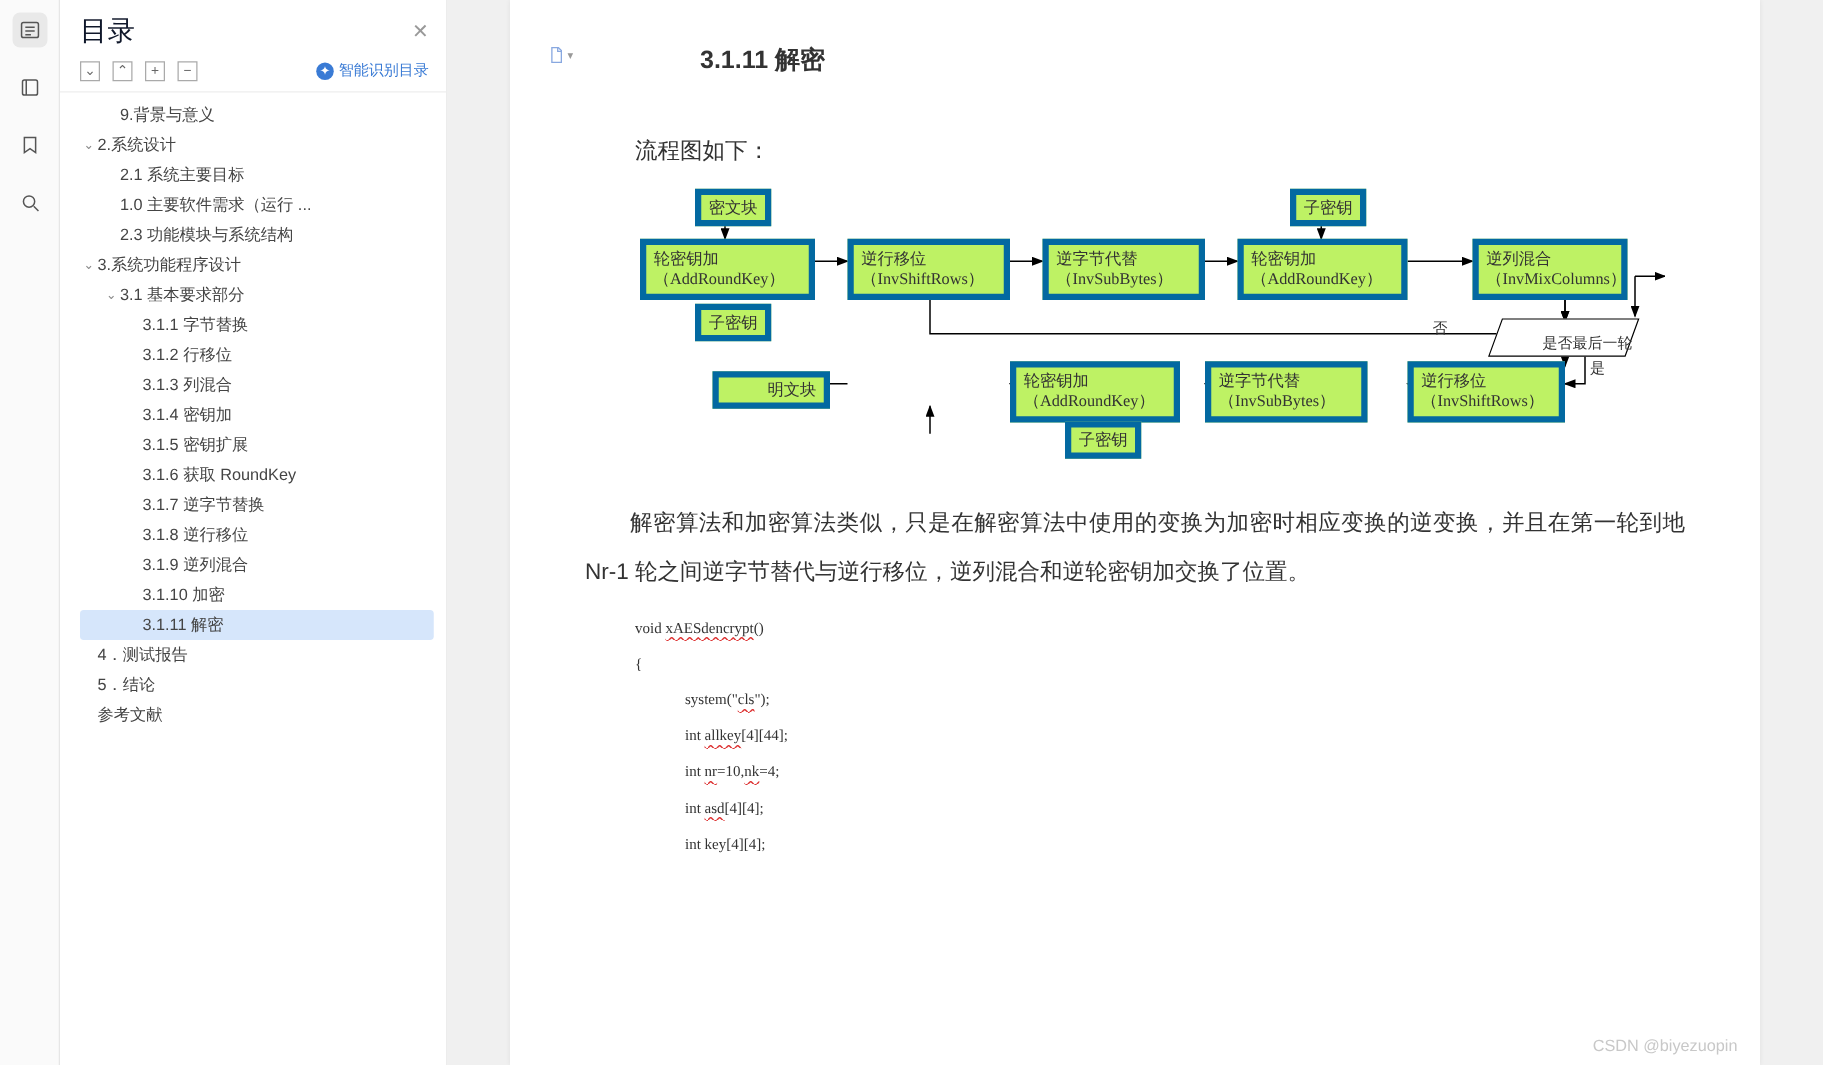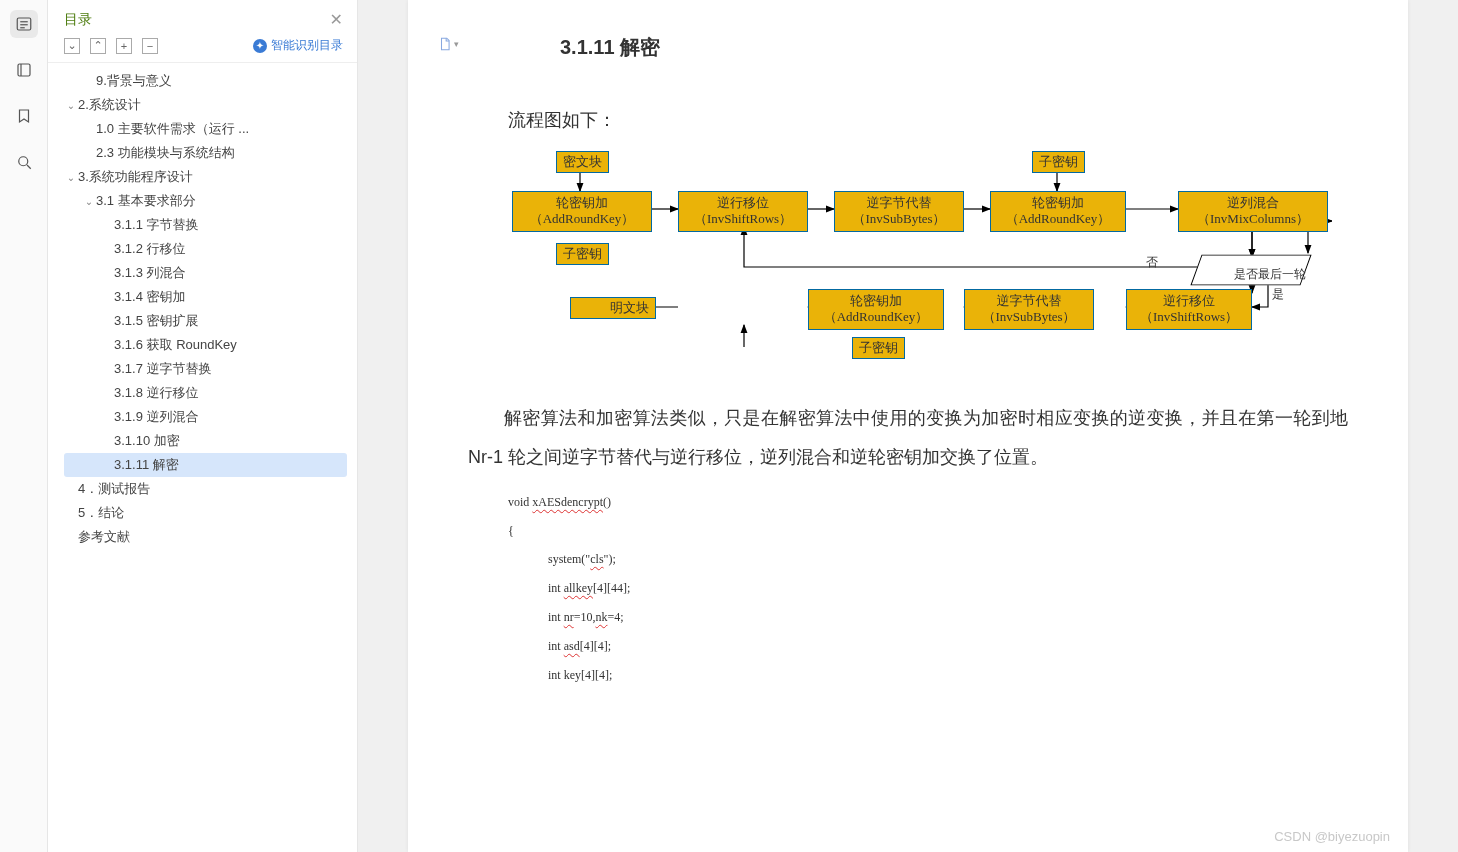--- a/index.html
+++ b/index.html
@@ -8,21 +8,21 @@
 
   
   .icon-rail { width:48px; background:#fafafa; border-right:1px solid #e6e6e6; display:flex; flex-direction:column; align-items:center; padding-top:10px; gap:18px; }
   .icon-rail .rail-icon { width:28px; height:28px; display:flex; align-items:center; justify-content:center; border-radius:6px; cursor:pointer; color:#555; }
   .icon-rail .rail-icon.active { background:#e9e9e9; }
   .rail-icon svg { width:18px; height:18px; stroke:#555; fill:none; stroke-width:1.6; }
 
   
   .toc-panel { width:310px; background:#fff; border-right:1px solid #e6e6e6; display:flex; flex-direction:column; }
   .toc-header { display:flex; align-items:center; justify-content:space-between; padding:10px 14px 4px 16px; }
-  .toc-title { font-size:14px; font-weight:500; color:#4d7c0f; }
+  .toc-title { font-size:22px; font-weight:500; color:#0f172a; }
   .toc-close { color:#999; cursor:pointer; font-size:16px; }
   .toc-tools { display:flex; align-items:center; gap:10px; padding:4px 14px 8px 16px; border-bottom:1px solid #eee; }
   .tool-btn { width:16px; height:16px; border:1px solid #aaa; display:flex; align-items:center; justify-content:center; font-size:11px; color:#666; cursor:pointer; background:#fff; }
   .smart-toc { margin-left:auto; display:flex; align-items:center; gap:4px; font-size:12px; color:#3a7bd5; cursor:pointer; }
   .smart-toc .dot { width:14px; height:14px; border-radius:50%; background:#3a7bd5; display:flex; align-items:center; justify-content:center; color:#fff; font-size:10px; }
 
   .toc-tree { flex:1; overflow:auto; padding:6px 10px 20px 16px; font-size:13px; color:#444; }
   .toc-item { padding:3px 6px 3px 0; cursor:pointer; white-space:nowrap; overflow:hidden; text-overflow:ellipsis; border-radius:3px; display:flex; align-items:center; }
   .toc-item.selected { background:#d6e6fb; }
   .toc-item .chev { width:14px; display:inline-flex; justify-content:center; color:#888; font-size:10px; }
@@ -40,21 +40,21 @@
   .doc-heading { font-size:20px; font-weight:700; margin:4px 0 40px 92px; }
   .doc-body { font-size:18px; line-height:2.2; text-align:justify; }
   .doc-body .intro-line { margin-left:40px; margin-bottom:8px; }
   .doc-body .para { text-indent:2em; margin:18px 0 10px 0; }
   .code-line { margin-left:40px; font-family:"Times New Roman", serif; font-size:12px; line-height:2.4; }
   .code-line.ind2 { margin-left:80px; }
   .underline-red { text-decoration: underline wavy #d33 1px; text-underline-offset:3px; }
 
   
   .flowchart { position:relative; width:820px; height:230px; margin:0 0 20px 44px; font-family:"SimSun","Times New Roman",serif; font-size:13px; }
-  .fc-box { position:absolute; background:#eab308; border:1px solid #0369a1; text-align:center; line-height:1.3; padding:3px 6px; }
+  .fc-box { position:absolute; background:#bef264; border:5px solid #0369a1; line-height:1.3; padding:3px 6px; }
   .fc-small { font-size:13px; padding:2px 6px; }
   .fc-diamond { position:absolute; }
   .fc-diamond .dshape { width:110px; height:34px; border:1px solid #000; transform:skewX(-20deg) scaleY(0.9); background:#fff; }
   .fc-diamond .dtext { position:absolute; left:0; top:8px; width:110px; text-align:right; font-size:12px; }
   .fc-label { position:absolute; font-size:12px; }
   svg.arrows { position:absolute; left:0; top:0; width:820px; height:230px; }
   svg.arrows line, svg.arrows polyline { stroke:#000; stroke-width:1.2; fill:none; marker-end:url(#arrowhead); }
 
   .watermark { position:absolute; right:18px; bottom:8px; font-size:13px; color:#c8c8c8; font-family:Arial,sans-serif; }
 </style>
@@ -108,20 +108,24 @@
       <div class="toc-item lvl2">
         <span class="chev"></span>
         <span>9.背景与意义</span>
       </div>
       <div class="toc-item lvl1">
         <span class="chev">⌄</span>
         <span>2.系统设计</span>
       </div>
       <div class="toc-item lvl2">
         <span class="chev"></span>
+        <span>2.1 系统主要目标</span>
+      </div>
+      <div class="toc-item lvl2">
+        <span class="chev"></span>
         <span>1.0 主要软件需求（运行 ...</span>
       </div>
       <div class="toc-item lvl2">
         <span class="chev"></span>
         <span>2.3 功能模块与系统结构</span>
       </div>
       <div class="toc-item lvl1">
         <span class="chev">⌄</span>
         <span>3.系统功能程序设计</span>
       </div>
@@ -253,21 +257,21 @@
           <div>（InvShiftRows）</div>
         </div>
         <div class="fc-box" style="left:322px; top:42px; width:130px;">
           <div>逆字节代替</div>
           <div>（InvSubBytes）</div>
         </div>
         <div class="fc-box" style="left:478px; top:42px; width:136px;">
           <div>轮密钥加</div>
           <div>（AddRoundKey）</div>
         </div>
-        <div class="fc-box" style="left:666px; top:42px; width:150px;">
+        <div class="fc-box" style="left:666px; top:42px; width:124px;">
           <div>逆列混合</div>
           <div>（InvMixColumns）</div>
         </div>
 
         <div class="fc-box fc-small" style="left:44px; top:94px;">子密钥</div>
 
         <div class="fc-diamond" style="left:684px; top:104px;">
           <div class="dshape"></div>
           <div class="dtext">是否最后一轮</div>
         </div>

